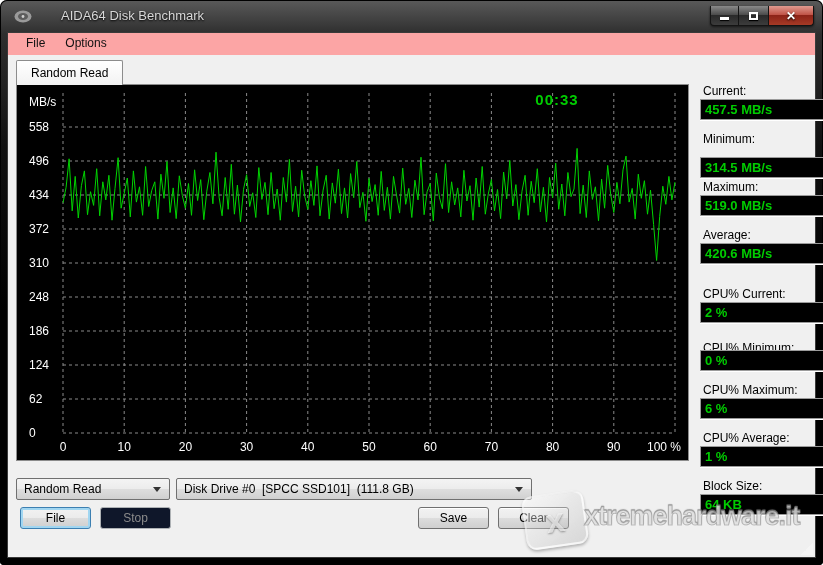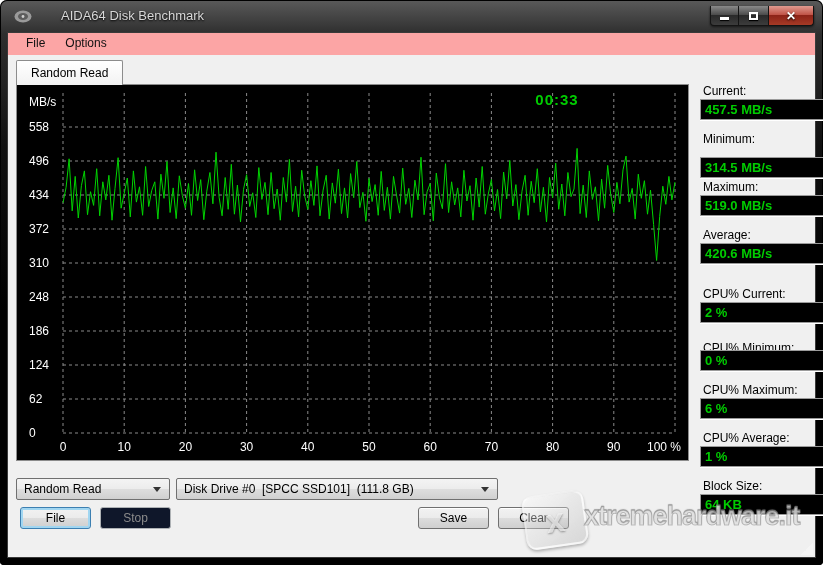--- a/index.html
+++ b/index.html
@@ -47,21 +47,21 @@
          display:flex;align-items:center;font-size:12px;color:#000;cursor:default;}
   .combo-label{white-space:pre;padding-left:7px;flex:1;overflow:hidden;}
   .combo-arrow{width:0;height:0;border:4px solid transparent;border-top:5px solid #333;margin:5px 8px 0 4px;}
   .btn{position:absolute;height:22px;width:71px;border:1px solid #707070;border-radius:3px;
        background:linear-gradient(180deg,#f2f2f2 0,#ebebeb 50%,#dddddd 50%,#cfcfcf 100%);
        box-shadow:inset 0 1px 0 #fff;
        font-size:12px;color:#000;display:flex;align-items:center;justify-content:center;cursor:default;}
   .btn.focused{border-color:#3c7fb1;box-shadow:inset 0 0 0 2px #a1d6f1;}
   .btn.disabled{border-color:#aeb2b5;background:#0f172a;box-shadow:none;color:#8b8b8b;}
   #combo-benchmark{left:8px;top:445px;width:154px;}
-  #combo-disk{left:168px;top:445px;width:322px;}
+  #combo-disk{left:168px;top:445px;width:356px;}
   #btn-start{left:12px;top:474px;}
   #btn-stop{left:92px;top:474px;}
   #btn-save{left:410px;top:474px;}
   #btn-clear{left:490px;top:474px;}
   
   #watermark{position:absolute;left:510px;top:452px;width:310px;height:70px;z-index:9;pointer-events:none;}
   #wm-logo{position:absolute;left:6px;top:8px;width:62px;height:54px;border-radius:10px;transform:rotate(-8deg);
            background:linear-gradient(145deg,rgba(255,255,255,.45),rgba(140,140,140,.25));
            border:2px solid rgba(255,255,255,.55);box-shadow:0 2px 3px rgba(0,0,0,.25);
            display:flex;align-items:center;justify-content:center;}

